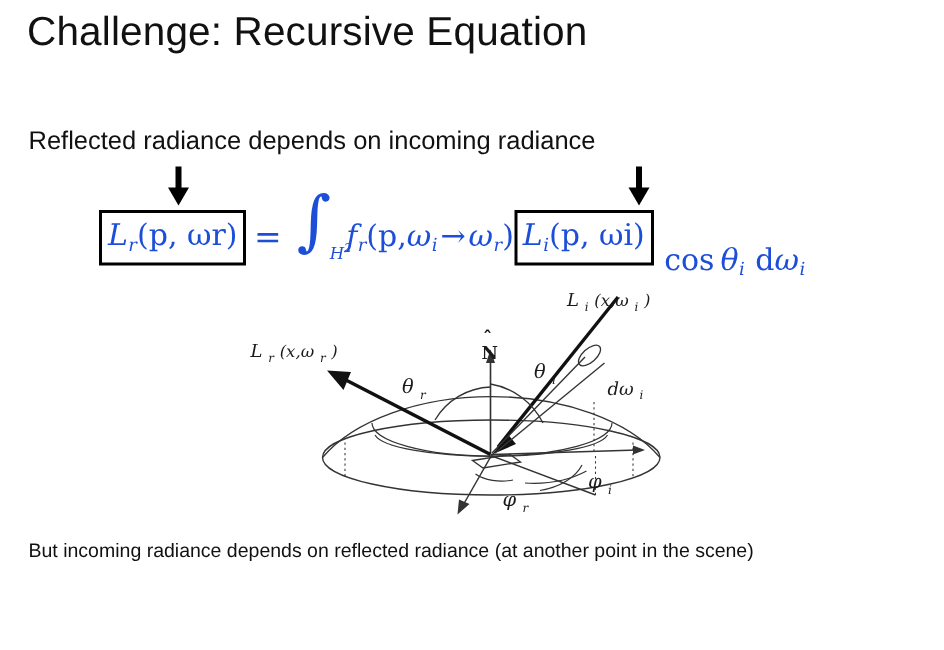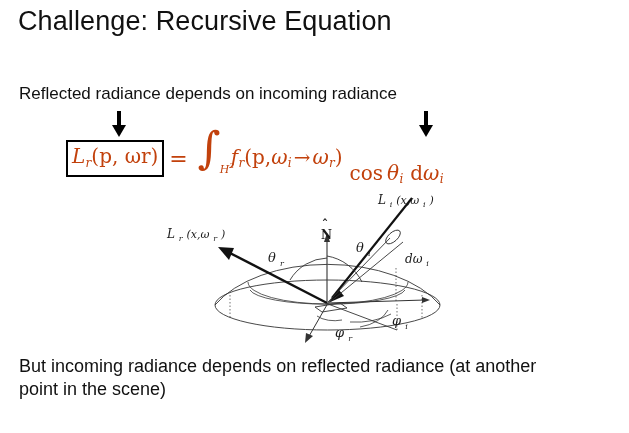--- a/index.html
+++ b/index.html
@@ -44,37 +44,37 @@
     font-size: 17px;
     font-weight: 400;
     color: #111111;
     white-space: nowrap;
   }
   #closing-text {
     position: absolute;
     left: 19px;
     top: 355px;
     width: 560px;
-    font-size: 18px;
+    font-size: 13px;
     line-height: 23px;
     font-weight: 400;
     color: #111111;
   }
 
   
   #equation-block {
     position: absolute;
     left: 0px;
     top: 110px;
     width: 629px;
     height: 78px;
   }
   .math {
     font-family: "DejaVu Serif", "Liberation Serif", serif;
-    color: #c2410c;
+    color: #1d4ed8;
   }
   .eq-row {
     position: absolute;
     left: 66px;
     top: 28px;
     display: flex;
     align-items: center;
     height: 40px;
   }
   .boxed {
@@ -221,20 +221,23 @@
 
       <span class="integral">
         <span class="glyph">∫</span>
         <span class="lim"><span>H</span><sup>2</sup></span>
       </span>
 
       <span class="spacer-sm"></span>
 
       <span class="term"><span>f</span><span class="sub">r</span><span class="upr">(p,</span><span>ω</span><span class="sub">i</span><span class="upr"> </span><span class="upr">→</span><span class="upr"> </span><span>ω</span><span class="sub">r</span><span class="upr">)</span></span>
 
+      <span class="boxed">
+        <span class="term"><span>L</span><span class="sub">i</span><span class="upr">(p, ωi)</span></span>
+      </span>
 
       <span class="spacer-sm"></span>
 
       <span class="op-normal"><span>cos</span><span> </span><span style="font-style:italic">θ</span><span class="sub">i</span></span>
 
       <span class="spacer-sm"></span>
 
       <span class="op-normal"><span>d</span><span style="font-style:italic">ω</span><span class="sub">i</span></span>
 
     </div>

